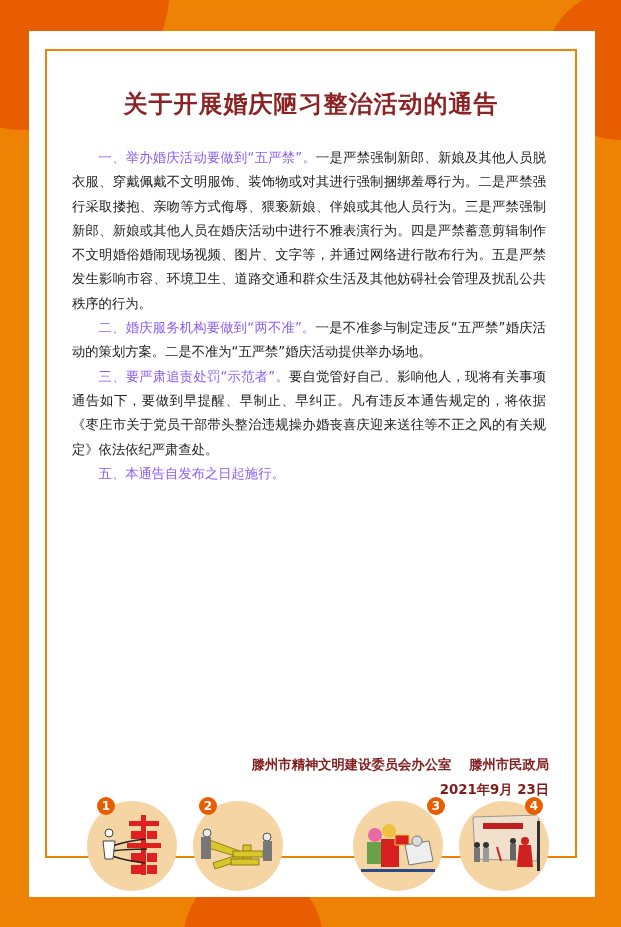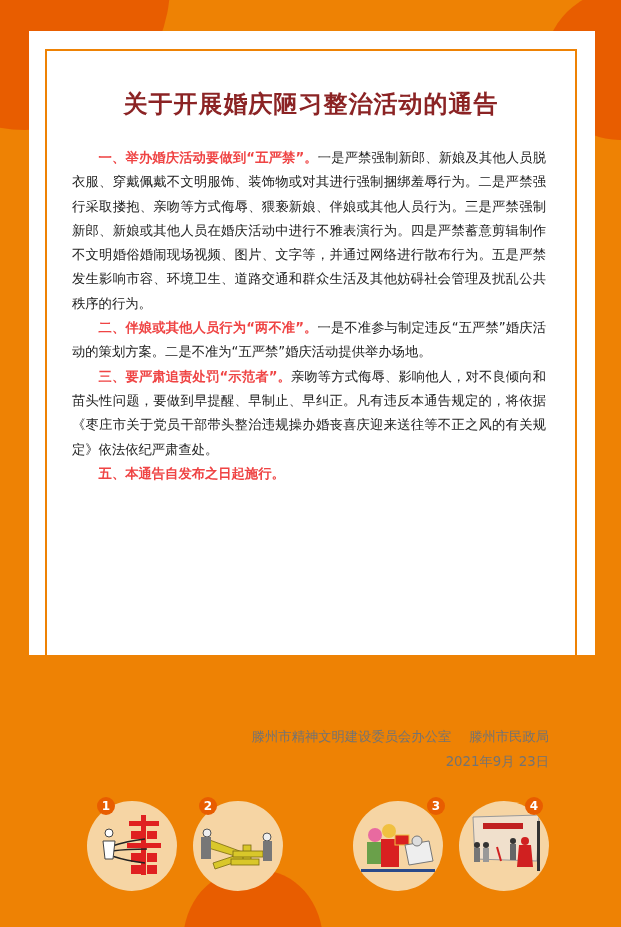--- a/index.html
+++ b/index.html
@@ -6,41 +6,41 @@
   body {
     width: 621px; height: 927px; position: relative; overflow: hidden;
     background: #ee8204;
     font-family: "DejaVu Sans", "Liberation Sans", sans-serif;
   }
   .bg-blob { position: absolute; border-radius: 50%; background: #e85d00; }
   .blob-tl { left: -120px; top: -160px; width: 290px; height: 290px; }
   .blob-tr { left: 545px; top: -10px; width: 150px; height: 150px; }
   .blob-bottom { left: 183px; top: 870px; width: 140px; height: 160px; border-radius: 45% 45% 0 0; }
   .outer-card {
-    position: absolute; left: 29px; top: 31px; width: 566px; height: 624px;
+    position: absolute; left: 29px; top: 31px; width: 566px; height: 866px;
     background: #ffffff;
   }
   .inner-frame {
     position: absolute; left: 16px; top: 18px; width: 528px; height: 805px;
     border: 2px solid #ee8204;
   }
   .title {
     position: absolute; left: 0; right: 0; top: 37px; text-align: center;
     color: #8b2324; font-size: 24px; font-weight: bold; letter-spacing: 1px;
   }
   .content {
     position: absolute; left: 25px; top: 95px; width: 474px;
     font-size: 13.3px; line-height: 24.3px; color: #222;
   }
   .content p { margin: 0; text-align: justify; }
   .indent { text-indent: 2em; }
-  .content b { font-weight: bold; color: #ef4444; }
+  .content b { font-weight: normal; color: #8b5cf6; }
   .sign {
-    position: absolute; right: 26px; top: 673px; text-align: right;
-    font-size: 13.3px; line-height: 25px; color: #737373;
+    position: absolute; right: 26px; top: 701px; text-align: right;
+    font-size: 13.3px; line-height: 25px; color: #7f1d1d; font-weight: bold;
   }
   .sign .org2 { margin-left: 18px; }
   .illus-row { position: absolute; left: 0; top: 748px; width: 100%; height: 90px; }
   .illus {
     position: absolute; width: 90px; height: 90px; border-radius: 50%;
     background: #f6d5a4; overflow: hidden;
   }
   .badge {
     position: absolute; width: 18px; height: 18px; border-radius: 50%;
     background: #e85d00; color: #fff; font-size: 12px; font-weight: bold;
@@ -55,22 +55,22 @@
 <div class="bg-blob blob-tr"></div>
 <div class="bg-blob blob-bottom"></div>
 
 <div class="outer-card">
   <div class="inner-frame">
 
     <div class="title">关于开展婚庆陋习整治活动的通告</div>
 
     <div class="content">
       <p class="indent"><b>一、举办婚庆活动要做到“五严禁”。</b><span>一是严禁强制新郎、新娘及其他人员脱衣服、穿戴佩戴不文明服饰、装饰物或对其进行强制捆绑羞辱行为。二是严禁强行采取搂抱、亲吻等方式侮辱、猥亵新娘、伴娘或其他人员行为。三是严禁强制新郎、新娘或其他人员在婚庆活动中进行不雅表演行为。四是严禁蓄意剪辑制作不文明婚俗婚闹现场视频、图片、文字等，并通过网络进行散布行为。五是严禁发生影响市容、环境卫生、道路交通和群众生活及其他妨碍社会管理及扰乱公共秩序的行为。</span></p>
-      <p class="indent"><b>二、伴娘或其他人员行为“两不准”。</b><span>一是不准参与制定违反“五严禁”婚庆活动的策划方案。二是不准为“五严禁”婚庆活动提供举办场地。</span></p>
-      <p class="indent"><b>三、要严肃追责处罚“示范者”。</b><span>亲吻等方式侮辱、影响他人，对不良倾向和苗头性问题，要做到早提醒、早制止、早纠正。凡有违反本通告规定的，将依据《枣庄市关于党员干部带头整治违规操办婚丧喜庆迎来送往等不正之风的有关规定》依法依纪严肃查处。</span></p>
+      <p class="indent"><b>二、婚庆服务机构要做到“两不准”。</b><span>一是不准参与制定违反“五严禁”婚庆活动的策划方案。二是不准为“五严禁”婚庆活动提供举办场地。</span></p>
+      <p class="indent"><b>三、要严肃追责处罚“示范者”。</b><span>要自觉管好自己、影响他人，现将有关事项通告如下，要做到早提醒、早制止、早纠正。凡有违反本通告规定的，将依据《枣庄市关于党员干部带头整治违规操办婚丧喜庆迎来送往等不正之风的有关规定》依法依纪严肃查处。</span></p>
       <p class="indent"><b>五、本通告自发布之日起施行。</b><span></span></p>
     </div>
 
     <div class="sign">
       <div>
         <span>滕州市精神文明建设委员会办公室</span><span class="org2">滕州市民政局</span>
       </div>
       <div>2021年9月 23日</div>
     </div>
 

